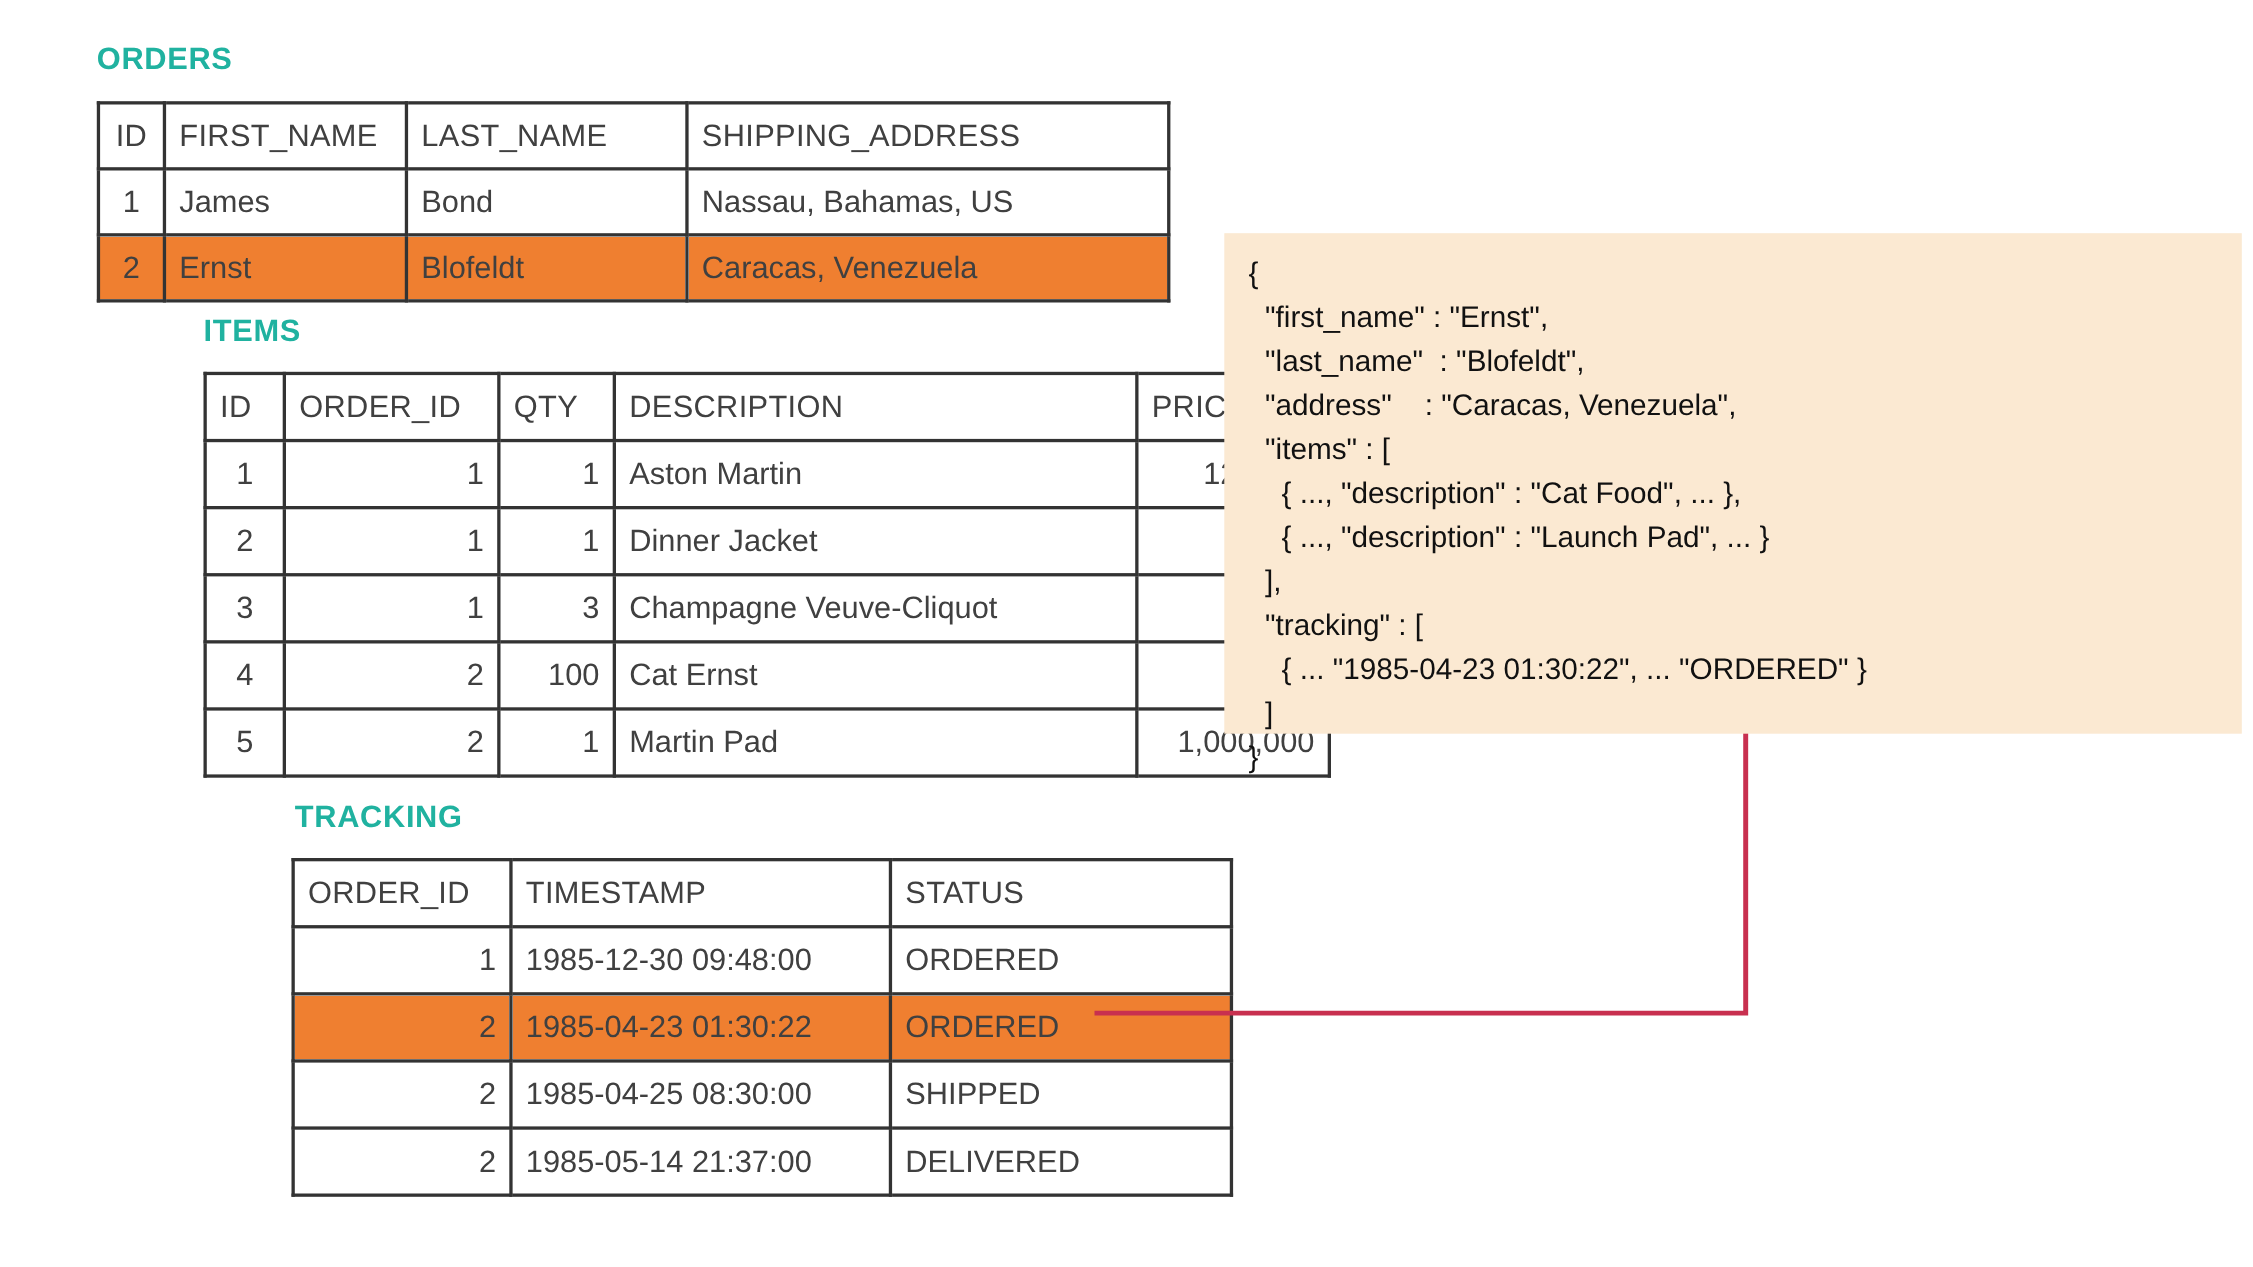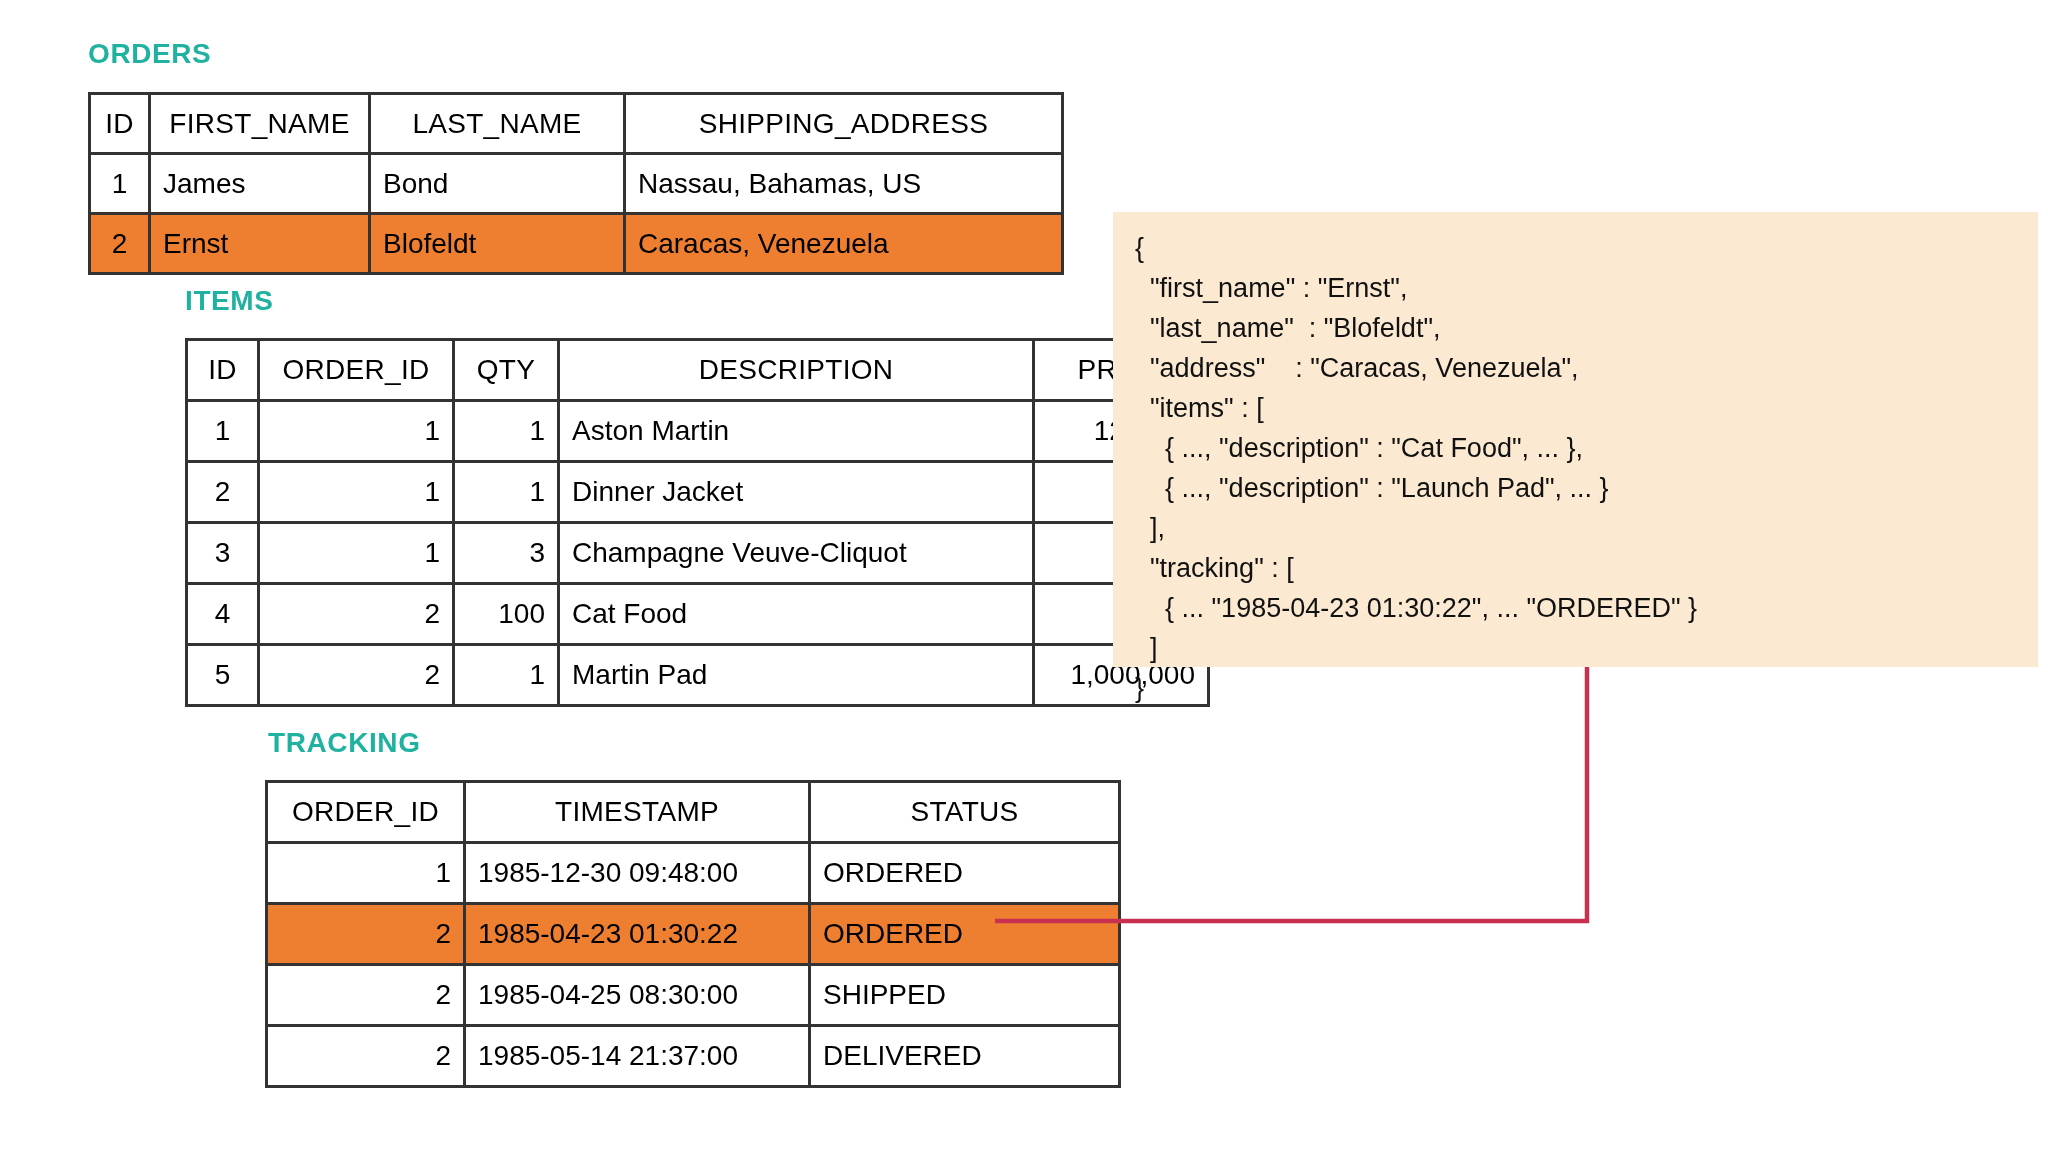--- a/index.html
+++ b/index.html
@@ -38,33 +38,32 @@
   .tbl {
     position: absolute;
     border-collapse: collapse;
     background: #ffffff;
     table-layout: fixed;
   }
   .tbl td, .tbl th {
     border: 3px solid #333333;
     font-size: 28px;
     font-weight: 400;
-    color: #000000;
+    color: #404040;
     padding: 8px 12px;
     text-align: left;
     font-family: "Liberation Sans", sans-serif;
     white-space: nowrap;
     background: #ffffff;
     box-sizing: border-box;
     overflow: hidden;
   }
   .tbl th {
     font-weight: 400;
     letter-spacing: 0.3px;
-    text-align: center;
   }
   .tbl tr.hl td { background: #ef7f30; }
   .num { text-align: right !important; }
   .ctr { text-align: center !important; }
 
   
   #orders-caption { left: 88px; top: 38px; }
   #orders-table   { left: 88px; top: 92px; }
   #orders-table col.c0 { width: 60px; }
   #orders-table col.c1 { width: 220px; }
@@ -195,21 +194,21 @@
         <td class="ctr">3</td>
         <td class="num">1</td>
         <td class="num">3</td>
         <td>Champagne Veuve-Cliquot</td>
         <td class="num">150</td>
       </tr>
       <tr>
         <td class="ctr">4</td>
         <td class="num">2</td>
         <td class="num">100</td>
-        <td>Cat Food</td>
+        <td>Cat Ernst</td>
         <td class="num">2</td>
       </tr>
       <tr>
         <td class="ctr">5</td>
         <td class="num">2</td>
         <td class="num">1</td>
         <td>Martin Pad</td>
         <td class="num">1,000,000</td>
       </tr>
     </tbody>

